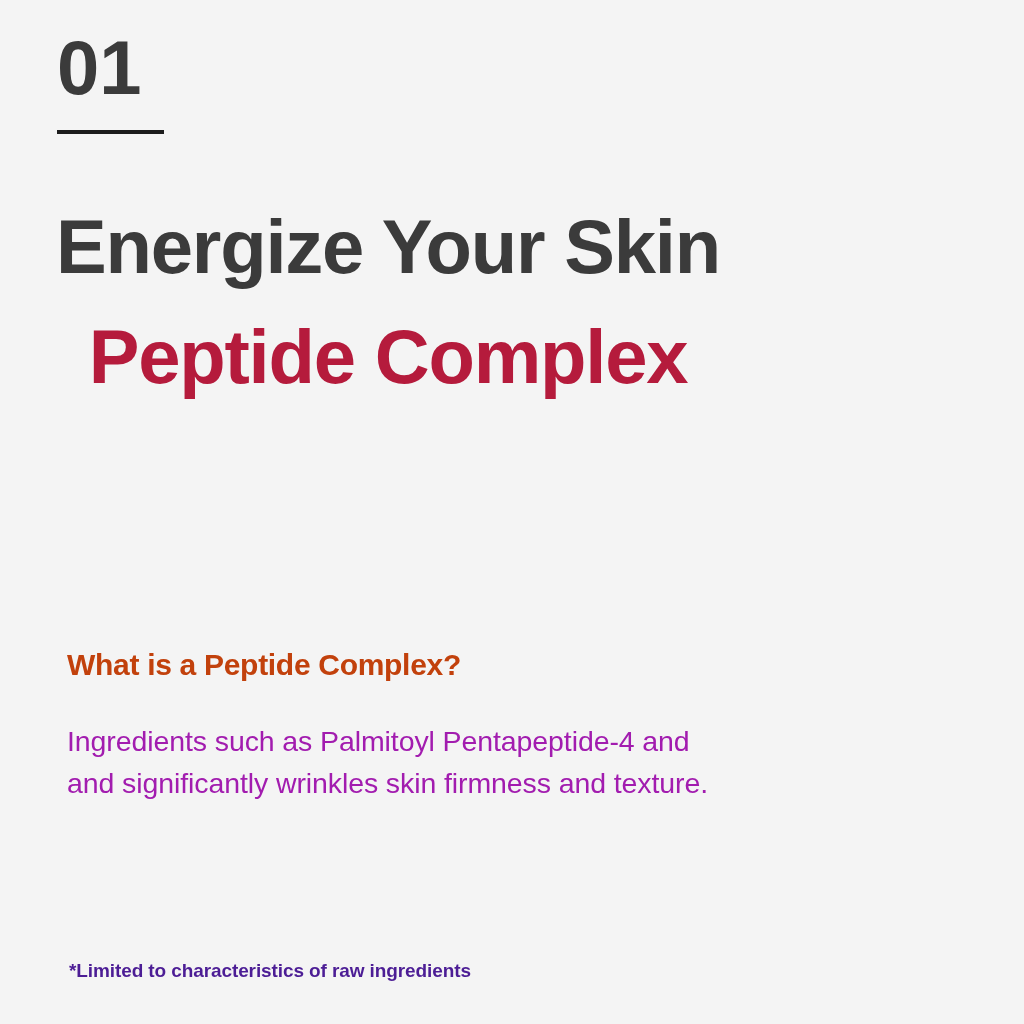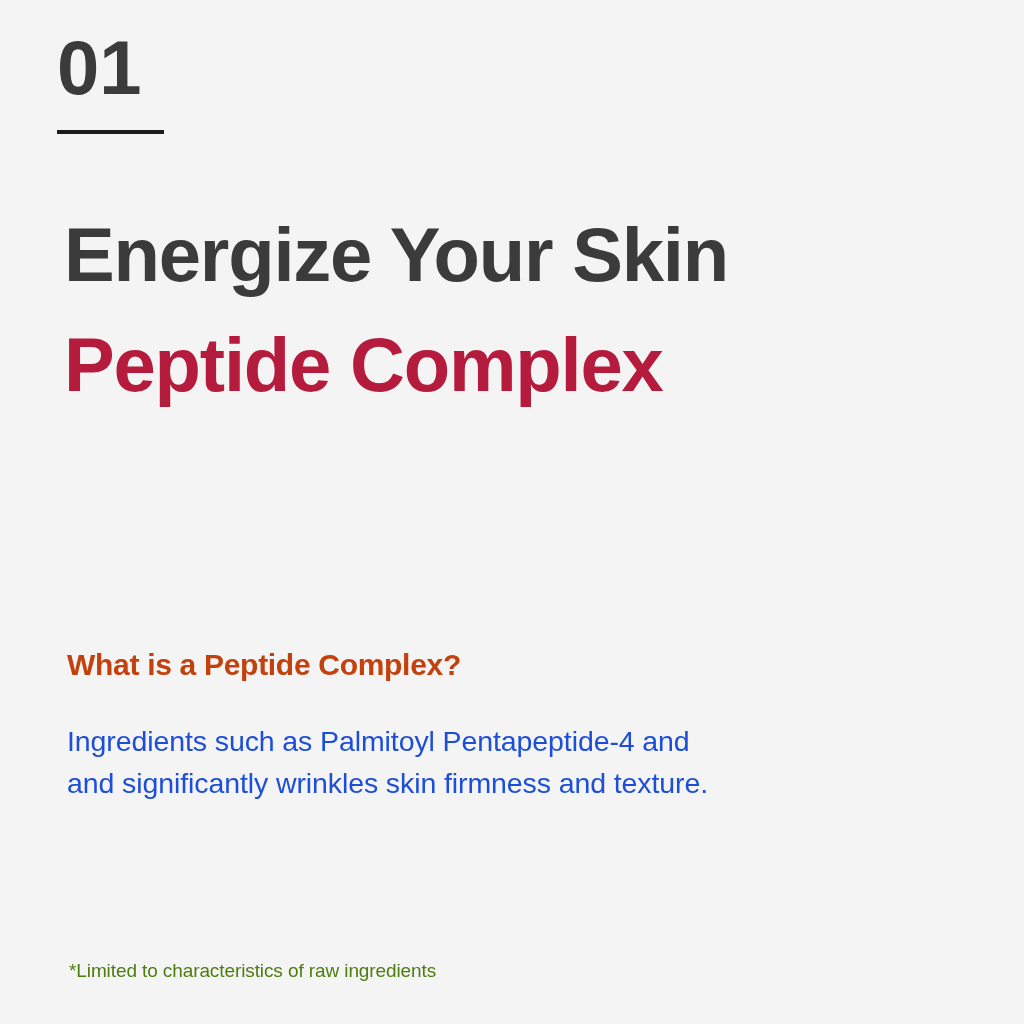--- a/index.html
+++ b/index.html
@@ -42,27 +42,28 @@
     height: 4px;
     background: #1c1c1c;
     margin-top: 24px;
   }
 
   
   .headline {
     position: absolute;
     left: 56px;
     top: 192px;
-    margin: 8px;
+    margin: 0;
     padding: 0;
     font-size: 76px;
     font-weight: bold;
     line-height: 110px;
     letter-spacing: -1.2px;
     color: #3b3b3b;
+    text-align: center;
   }
   .headline .line {
     display: block;
     white-space: nowrap;
   }
   .headline .line.accent {
     color: #b51b3c;
   }
 
   
@@ -82,39 +83,39 @@
   .body-copy {
     position: absolute;
     left: 67px;
     top: 720px;
     margin: 0;
     padding: 0;
     font-size: 28.5px;
     font-weight: normal;
     line-height: 42px;
     letter-spacing: -0.1px;
-    color: #1d4ed8;
+    color: #a21caf;
   }
   .body-copy .line {
     display: block;
     white-space: nowrap;
   }
 
   
   .footnote {
     position: absolute;
     left: 69px;
     top: 958px;
     margin: 0;
     padding: 0;
     font-size: 19px;
-    font-weight: normal;
+    font-weight: bold;
     line-height: 26px;
     letter-spacing: -0.1px;
-    color: #4d7c0f;
+    color: #4c1d95;
   }
 </style>
 </head>
 <body>
 
 <div class="page">
 
   <div class="step-block">
     <div class="step-number">01</div>
     <div class="step-rule"></div>

